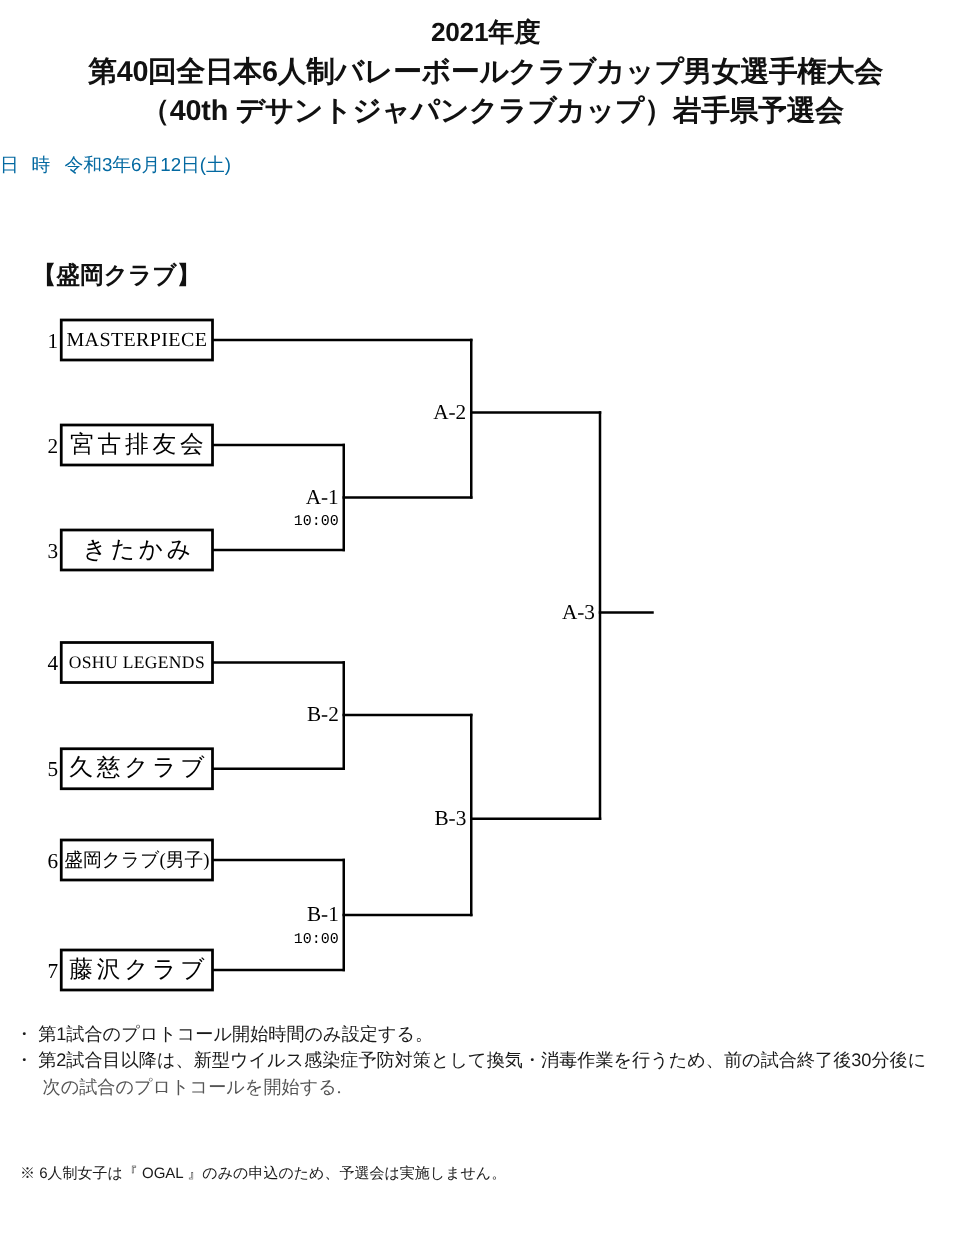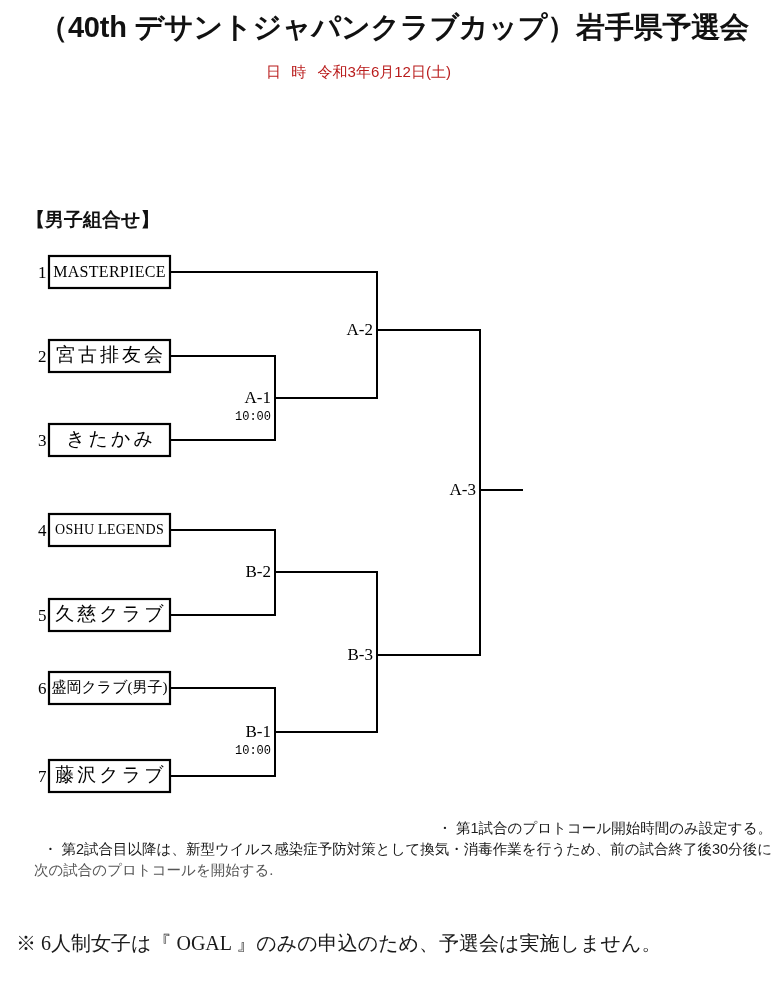--- a/index.html
+++ b/index.html
@@ -23,30 +23,30 @@
     text-align: center;
   }
   .title-line {
     font-family: "Liberation Sans", "DejaVu Sans", sans-serif;
     font-weight: bold;
     letter-spacing: -0.2px;
     color: #111111;
   }
   .title-line-1 { font-size: 21px; line-height: 30px; }
   .title-line-2 { font-size: 23px; line-height: 31px; }
-  .title-line-3 { font-size: 29px; line-height: 31px; margin-left: 11px; }
+  .title-line-3 { font-size: 23px; line-height: 31px; margin-left: 11px; }
 
   .meta-block {
     margin-top: 16px;
     padding-right: 60px;
-    text-align: center;
+    text-align: left;
     font-family: "Liberation Sans", "DejaVu Sans", sans-serif;
     font-size: 15px;
     line-height: 26px;
-    color: #b91c1c;
+    color: #0369a1;
   }
   .meta-row { white-space: pre; }
   .meta-label { letter-spacing: 3px; }
 
   
   .section-heading {
     position: absolute;
     left: 26px;
     top: 207px;
     font-family: "Liberation Sans", "DejaVu Sans", sans-serif;
@@ -117,50 +117,51 @@
   .notes-heading {
     font-weight: bold;
     font-size: 17px;
     line-height: 22px;
     color: #111111;
   }
   .note-item {
     font-size: 14.5px;
     line-height: 21px;
     white-space: pre-wrap;
-    text-align: right;
   }
   .note-continued {
     font-size: 14.5px;
     line-height: 21px;
     padding-left: 22px;
     color: #555555;
     font-family: Liberation Serif, serif;
   }
   .footer-note {
     position: absolute;
     left: 16px;
     top: 930px;
-    font-family: Liberation Serif, serif;
-    font-size: 20px;
+    font-family: Liberation Sans, sans-serif;
+    font-size: 12px;
     color: #1a1a1a;
   }
 </style>
 </head>
 <body>
 
 <div class="doc-header">
+  <div class="title-line title-line-1">2021年度</div>
+  <div class="title-line title-line-2">第40回全日本6人制バレーボールクラブカップ男女選手権大会</div>
   <div class="title-line title-line-3">（40th デサントジャパンクラブカップ）岩手県予選会</div>
 
   <div class="meta-block">
     <div class="meta-row"><span class="meta-label">日 時</span>&nbsp;&nbsp;<span>令和3年6月12日(土)</span></div>
   </div>
 </div>
 
-<div class="section-heading">【男子組合せ】</div>
+<div class="section-heading">【盛岡クラブ】</div>
 
 <div class="bracket-wrap">
   <svg class="bracket-svg" width="777" height="570" viewBox="0 0 777 570" xmlns="http://www.w3.org/2000/svg">
 
     <path class="bracket-line" d="M170 32 H377"></path>
 
     <path class="bracket-line" d="M170 116 H275"></path>
     <path class="bracket-line" d="M170 200 H275"></path>
     <path class="bracket-line" d="M275 116 V200"></path>
 

